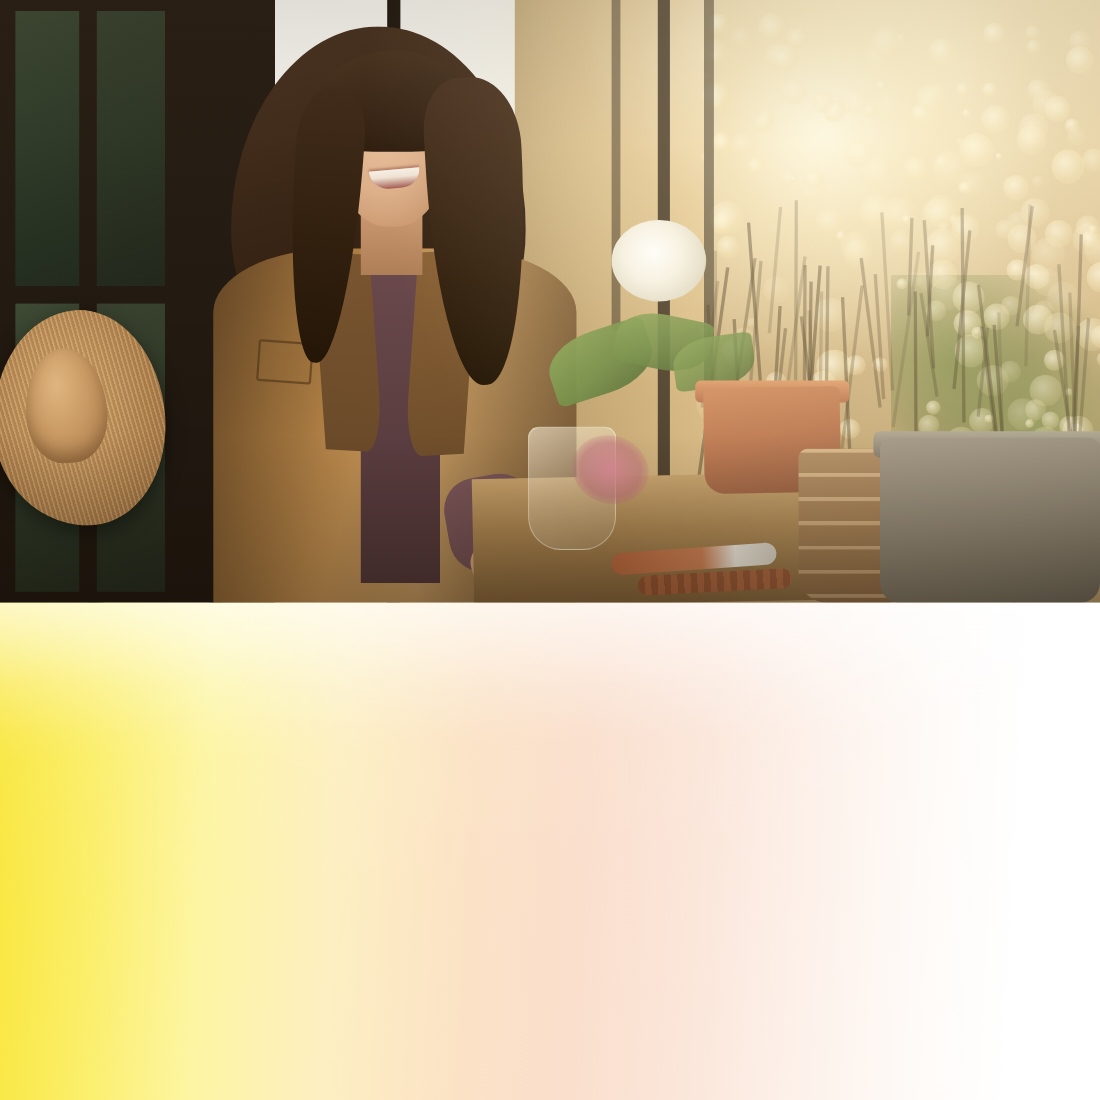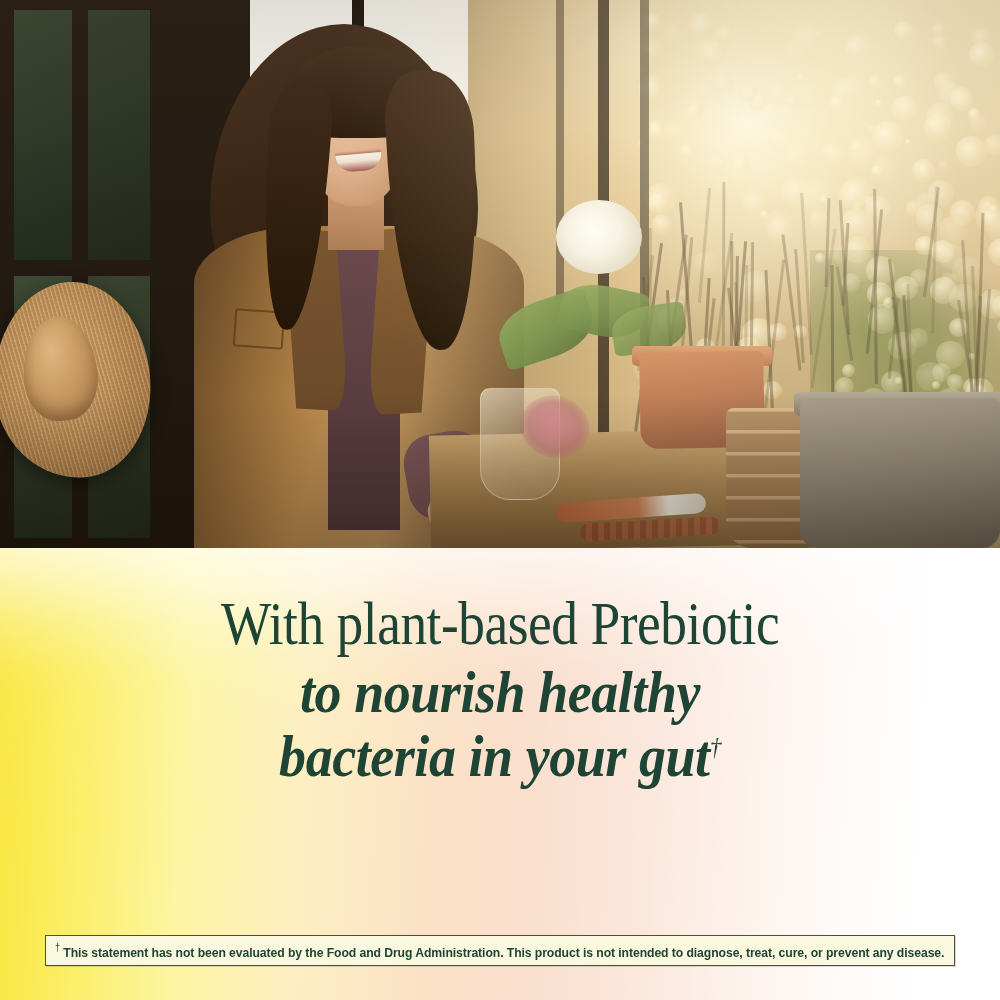--- a/index.html
+++ b/index.html
@@ -695,24 +695,16 @@
     <div class="ph-pinkflower"></div>
     <div class="ph-trowel"></div>
     <div class="ph-trowel2"></div>
 
     <div class="ph-grade"></div>
   </div>
 
   <div class="msg">
     <div class="msg-top-fade"></div>
 
-    <div class="headline">
-      <span class="hl-line1">With plant-based Prebiotic</span>
-      <span class="hl-line2">to nourish healthy</span>
-      <span class="hl-line3"><span>bacteria in your gut</span><span class="hl-dagger">†</span></span>
-    </div>
-
-    <div class="disclaimer">
-      <span class="disclaimer-text"><span class="disclaimer-dagger">†</span> <span>This statement has not been evaluated by the Food and Drug Administration. This product is not intended to diagnose, treat, cure, or prevent any disease.</span></span>
-    </div>
+
   </div>
 
 </div>
 
 </body></html>

